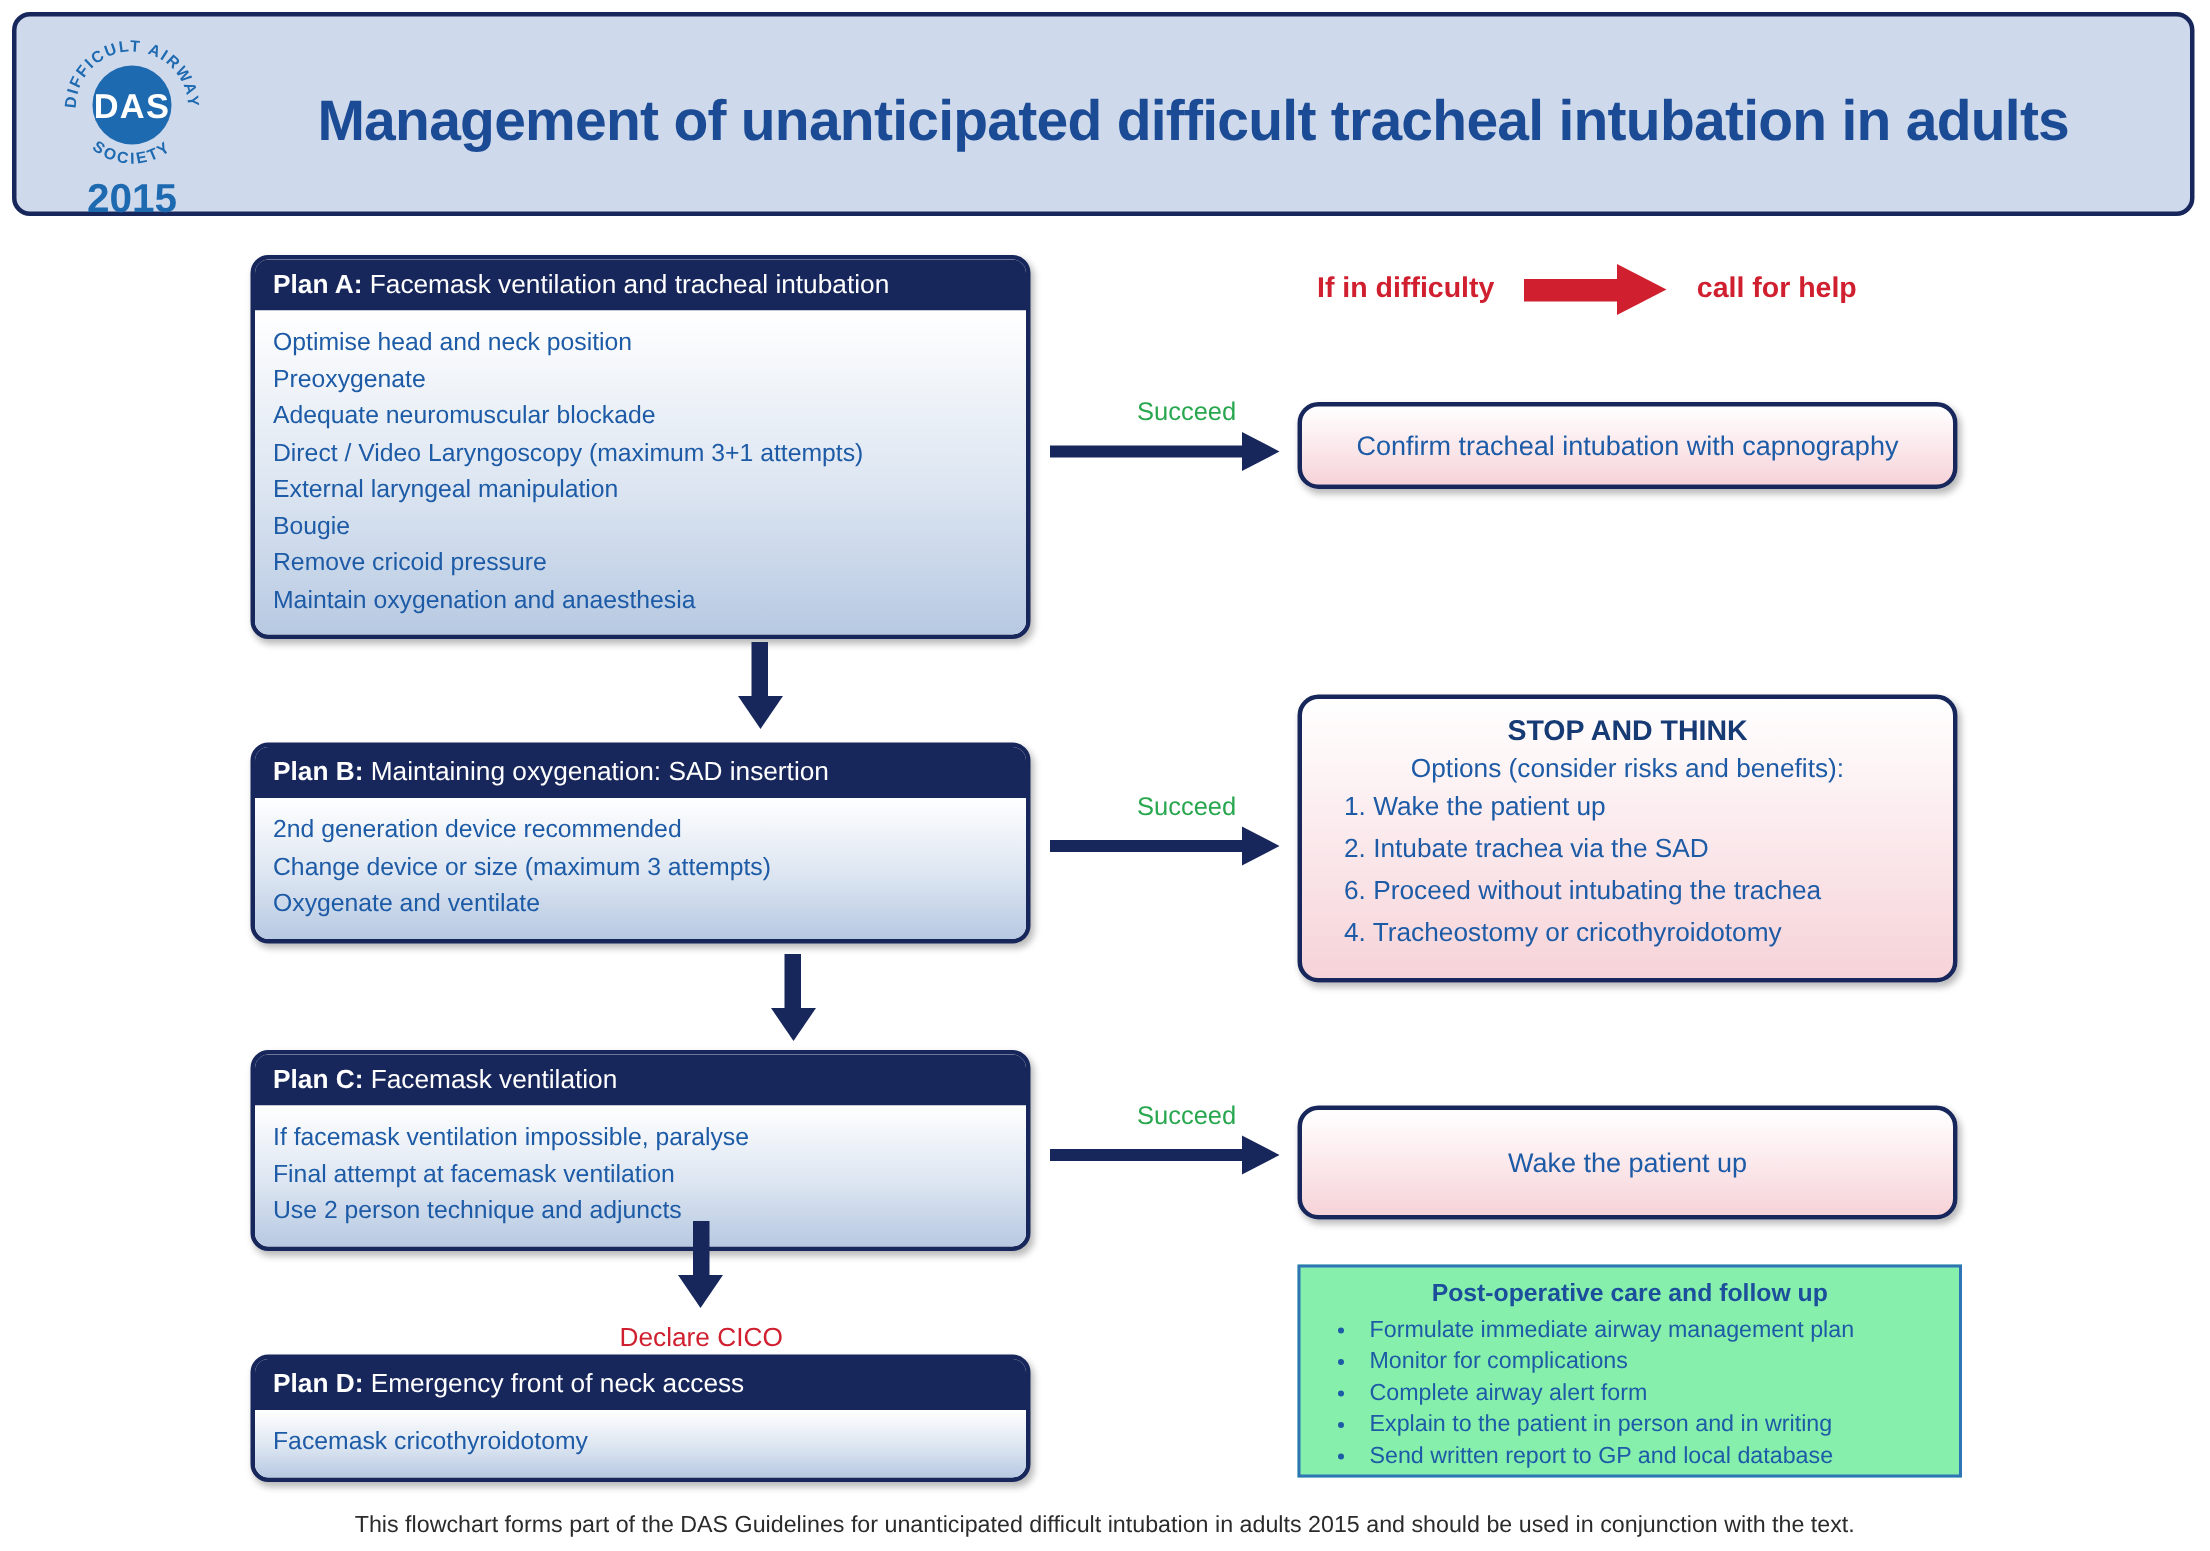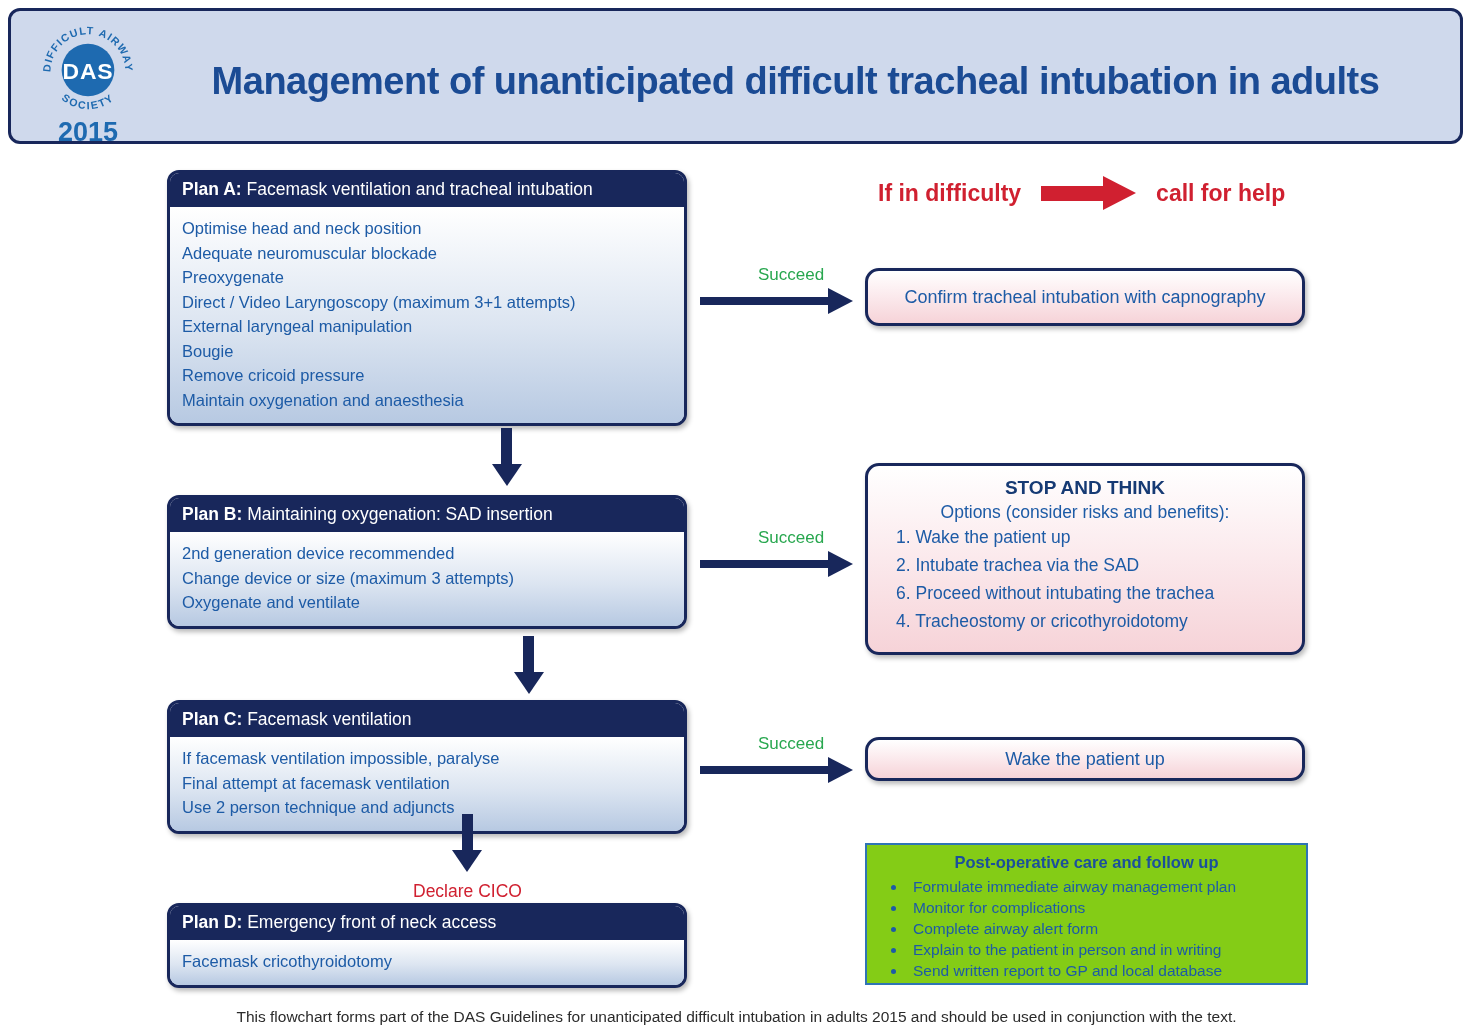--- a/index.html
+++ b/index.html
@@ -49,41 +49,41 @@
   .succeed{position:absolute;left:700px;width:160px;}
   #succeed-a{top:265px;} #succeed-b{top:528px;} #succeed-c{top:734px;}
   .succeed-label{color:var(--green);font-size:17px;margin-left:58px;margin-bottom:3px;}
   .arrow-right{display:flex;align-items:center;}
   .arrow-right .shaft{width:128px;height:8px;background:var(--navy);}
   .arrow-right .head{width:0;height:0;border-top:13px solid transparent;border-bottom:13px solid transparent;
                      border-left:25px solid var(--navy);}
 
   
   #difficulty{position:absolute;left:878px;top:176px;display:flex;align-items:center;gap:20px;}
-  .diff-text{font-size:23px;font-weight:bold;color:var(--red);}
+  .diff-text{font-size:19px;font-weight:bold;color:var(--red);}
   .arrow-right-red{display:flex;align-items:center;}
   .arrow-right-red .shaft{width:62px;height:15px;background:var(--red);}
   .arrow-right-red .head{width:0;height:0;border-top:17px solid transparent;border-bottom:17px solid transparent;
                          border-left:33px solid var(--red);}
 
   
   .outcome{position:absolute;left:865px;width:440px;border:3px solid var(--navy);border-radius:14px;
            background:linear-gradient(#ffffff,#fbe9ec 50%,var(--panel-pink-end));
            color:var(--blue-text);box-shadow:2px 3px 5px rgba(0,0,0,.28);}
   #confirm-box{top:268px;height:58px;display:flex;align-items:center;justify-content:center;
                font-size:18px;text-align:center;}
-  #wake-box{top:737px;height:44px;display:flex;align-items:center;justify-content:center;
+  #wake-box{top:737px;height:76px;display:flex;align-items:center;justify-content:center;
             font-size:18px;text-align:center;}
   #stop-box{top:463px;height:192px;padding:11px 24px 8px;}
   .stop-title{text-align:center;font-weight:bold;font-size:19px;color:#163A74;}
   .stop-subtitle{text-align:center;font-size:17.5px;margin-top:3px;}
   .stop-option{font-size:17.5px;line-height:28px;padding-left:4px;}
 
   
-  #postop-box{position:absolute;left:865px;top:843px;width:443px;height:142px;background:#84cc16;
+  #postop-box{position:absolute;left:865px;top:843px;width:443px;height:142px;background:#86efac;
               border:2px solid var(--postop-border);padding:8px 14px 6px;}
   .postop-title{text-align:center;font-weight:bold;font-size:16.5px;color:#1B4F9C;}
   #postop-box ul{list-style:disc;margin:4px 0 0 14px;padding-left:12px;}
   #postop-box li{font-size:15.5px;line-height:21px;color:var(--blue-text);padding-left:6px;}
 
   #footer-note{position:absolute;left:0;right:0;top:1008px;text-align:center;font-size:15.5px;color:#2B2B2B;}
 </style>
 </head>
 <body>
 
@@ -116,22 +116,22 @@
     </span>
     <span class="diff-text">call for help</span>
   </div>
 
   <div class="plan" id="plan-a">
     <div class="plan-header">
       <b>Plan A:</b><span> Facemask ventilation and tracheal intubation</span>
     </div>
     <div class="plan-body">
       <div class="plan-line">Optimise head and neck position</div>
+      <div class="plan-line">Preoxygenate</div>
       <div class="plan-line">Adequate neuromuscular blockade</div>
-      <div class="plan-line">Preoxygenate</div>
       <div class="plan-line">Direct / Video Laryngoscopy (maximum 3+1 attempts)</div>
       <div class="plan-line">External laryngeal manipulation</div>
       <div class="plan-line">Bougie</div>
       <div class="plan-line">Remove cricoid pressure</div>
       <div class="plan-line">Maintain oxygenation and anaesthesia</div>
     </div>
   </div>
 
   <div class="succeed" id="succeed-a">
     <div class="succeed-label">Succeed</div>

